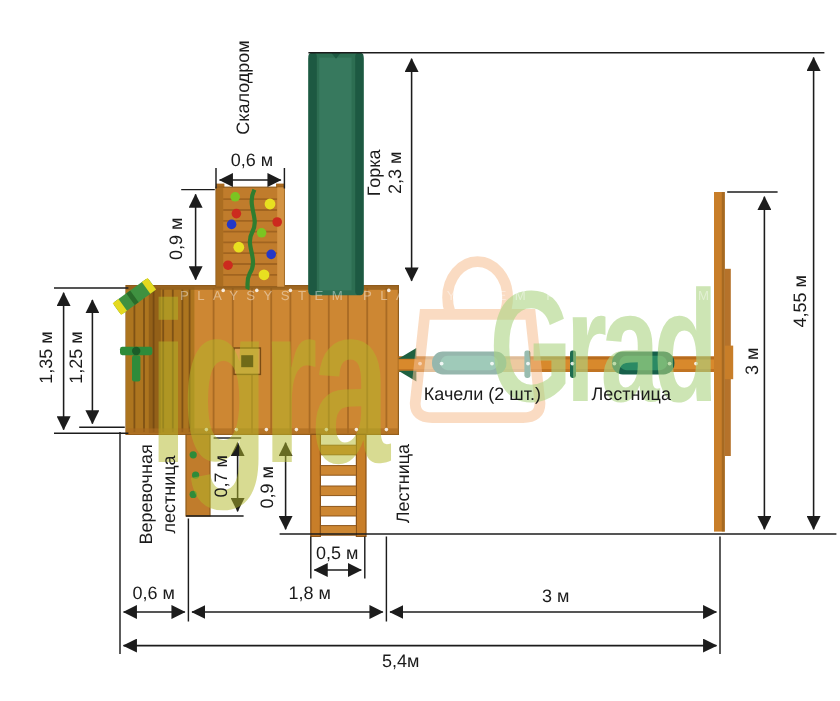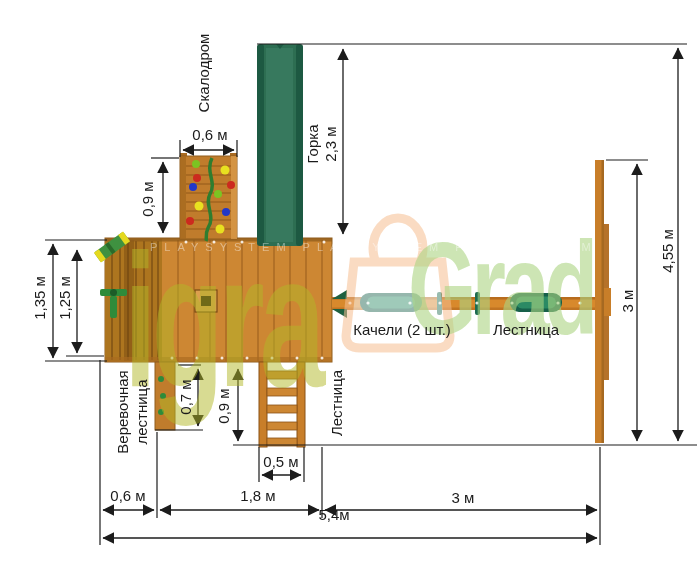--- a/index.html
+++ b/index.html
@@ -250,14 +250,14 @@
   <div class="lab vlab" style="left:223px; top:406px;">0,9 м</div>
   <div class="lab" style="left:281px; top:461px;">0,5 м</div>
   <div class="lab vlab" style="left:336px; top:403px;">Лестница</div>
   <div class="lab" style="left:402px; top:329px;">Качели (2 шт.)</div>
   <div class="lab" style="left:526px; top:329px;">Лестница</div>
   <div class="lab vlab" style="left:627px; top:301px;">3 м</div>
   <div class="lab vlab" style="left:667px; top:251px;">4,55 м</div>
   <div class="lab" style="left:128px; top:495px;">0,6 м</div>
   <div class="lab" style="left:258px; top:495px;">1,8 м</div>
   <div class="lab" style="left:463px; top:497px;">3 м</div>
-  <div class="lab" style="left:334px; top:514px;">5,4м</div>
+  <div class="lab" style="left:334px; top:551px;">5,4м</div>
 </div>
 
 </body></html>

